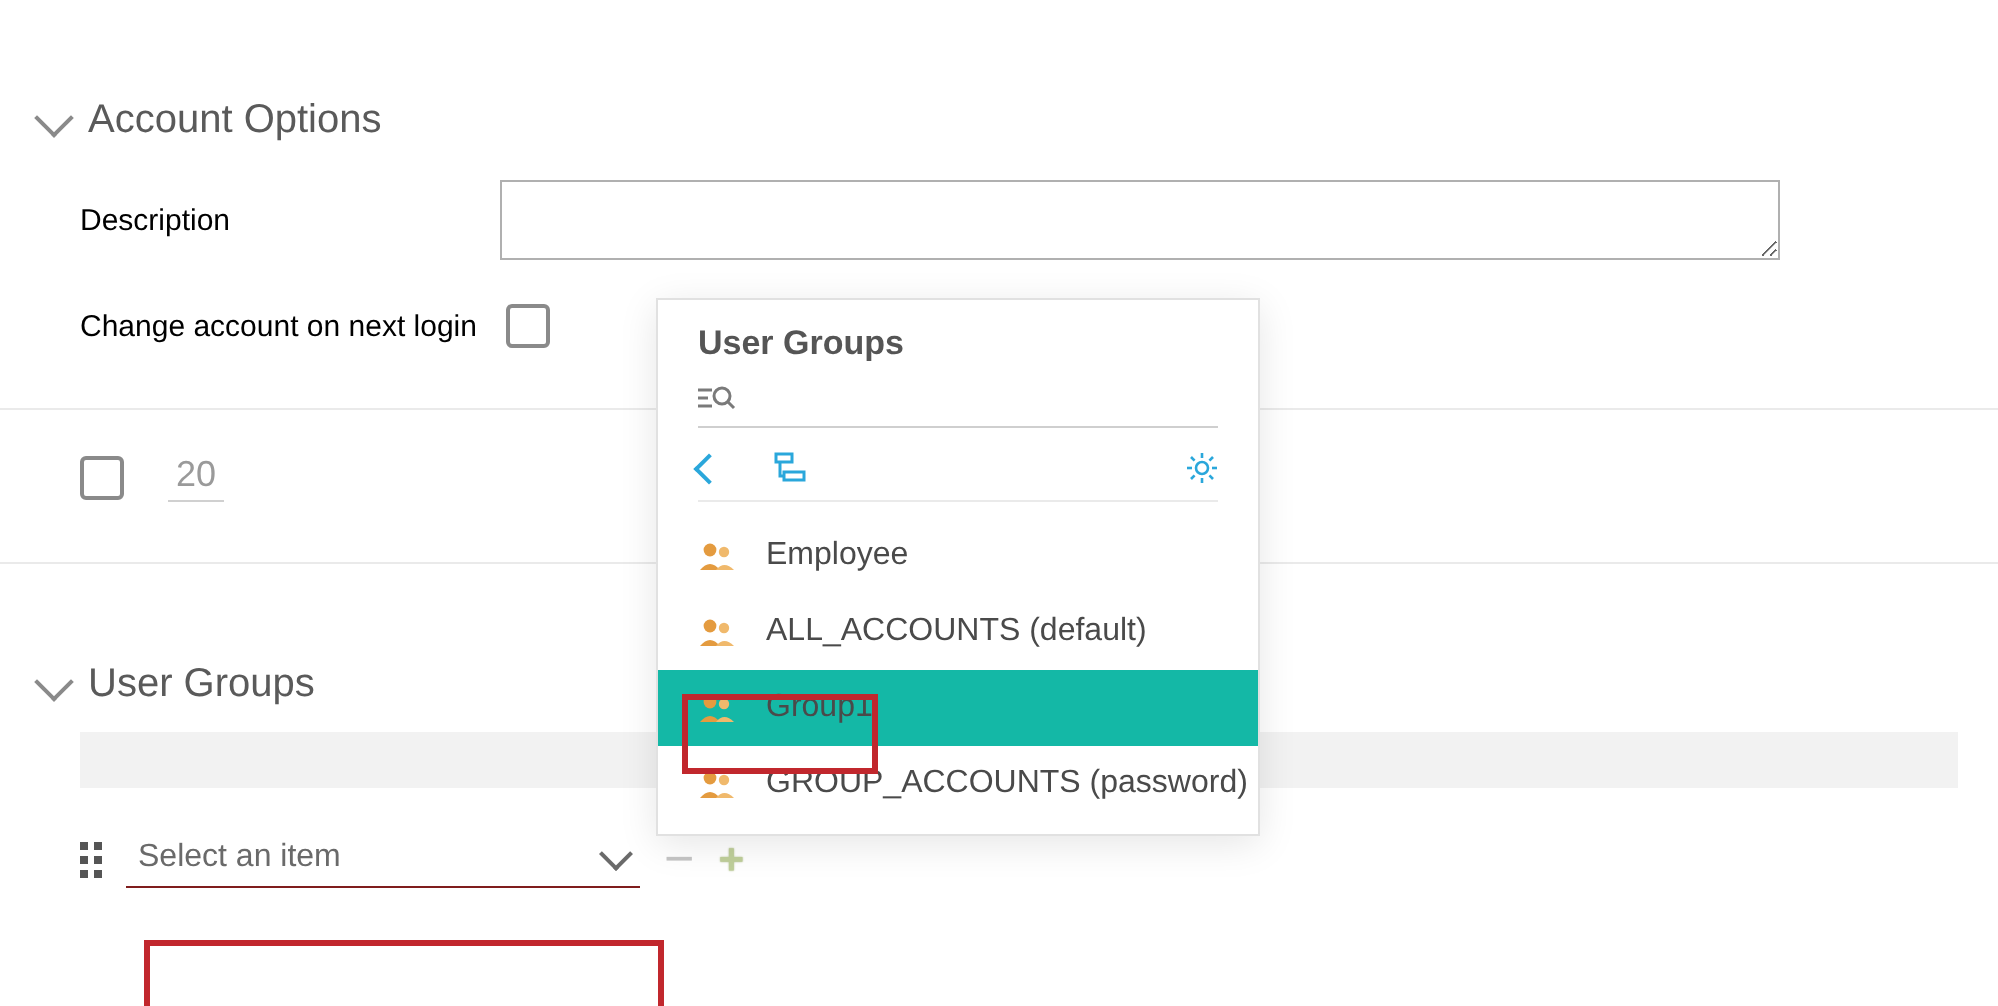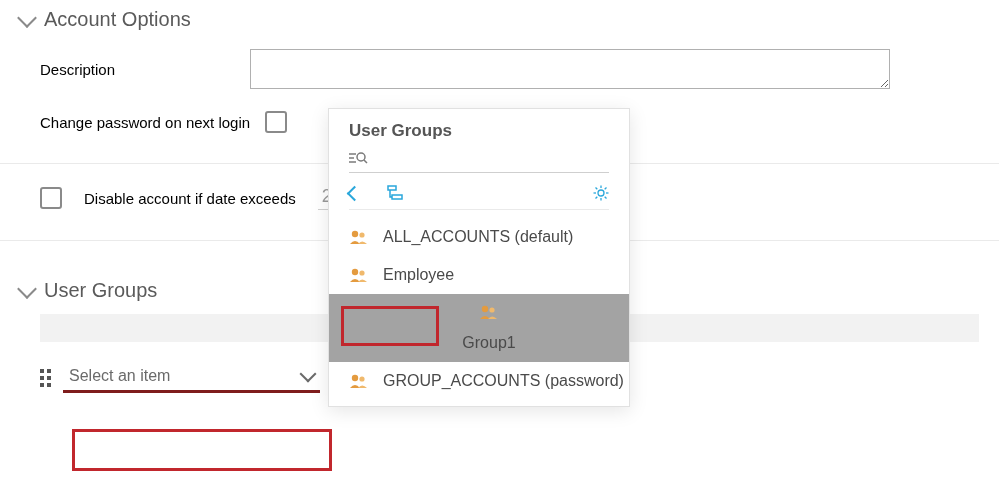--- a/index.html
+++ b/index.html
@@ -20,20 +20,21 @@
   }
 
   
   .section-header {
     display: flex;
     align-items: center;
     gap: 10px;
     padding: 8px 16px 6px 20px;
     font-size: 20px;
     color: #5a5a5a;
+    margin-top: 41px;
   }
   .chevron-down {
     width: 12px;
     height: 12px;
     border-left: 2px solid #8a8a8a;
     border-bottom: 2px solid #8a8a8a;
     transform: rotate(-45deg);
     display: inline-block;
     margin-top: -4px;
   }
@@ -123,21 +124,21 @@
   .drag-handle span {
     width: 4px; height: 4px; background: #555;
   }
 
   .select-box {
     display: flex;
     align-items: center;
     justify-content: space-between;
     width: 245px;
     height: 28px;
-    border-bottom: 3px solid #7f1d1d;
+    border-bottom: 1px solid #7f1d1d;
     padding: 0 6px;
     color: #6a6a6a;
     font-size: 16px;
   }
   .select-caret {
     width: 10px;
     height: 10px;
     border-left: 2px solid #6a6a6a;
     border-bottom: 2px solid #6a6a6a;
     transform: rotate(-45deg);
@@ -211,52 +212,51 @@
 
   .popup-list { margin-top: 6px; }
   .popup-item {
     display: flex;
     align-items: center;
     gap: 14px;
     padding: 10px 0 10px 20px;
     font-size: 16px;
     color: #4a4a4a;
   }
-  .popup-item.highlight { background: #a3a3a3; flex-direction: column; }
+  .popup-item.highlight { background: #14b8a6; }
   .group-icon svg { display: block; }
 </style>
 </head>
 <body>
 
 <div class="page">
 
   <div id="sec-account-options">
     <div class="section-header">
       <span class="chevron-down"></span>
       <span>Account Options</span>
     </div>
 
     <div class="row row-desc">
       <span class="field-label">Description</span>
       <textarea class="textarea" value="" style=""></textarea>
     </div>
 
     <div class="row row-pwd">
-      <span class="field-label">Change password on next login</span>
+      <span class="field-label">Change account on next login</span>
       <span class="cb"></span>
     </div>
   </div>
 
   <hr class="section-divider">
 
   <div id="sec-disable-policy">
 
     <div class="row row-disable">
       <span class="cb"></span>
-      <span class="field-label">Disable account if date exceeds</span>
       <span class="year-val">20</span>
     </div>
   </div>
 
   <hr class="section-divider">
 
   <div id="sec-user-groups">
     <div class="section-header">
       <span class="chevron-down"></span>
       <span>User Groups</span>
@@ -330,32 +330,32 @@
     <div class="popup-list" id="popup-list">
         <div class="popup-item">
           <span class="group-icon">
             <svg width="20" height="16" viewBox="0 0 20 16">
               <circle cx="6" cy="5" r="3.2" fill="#e49b3f"></circle>
               <circle cx="13" cy="6" r="2.6" fill="#f0b96c"></circle>
               <path d="M1 15 q5 -6 10 0 Z" fill="#e49b3f"></path>
               <path d="M9 15 q4 -5 9 0 Z" fill="#f0b96c"></path>
             </svg>
           </span>
-          <span>ALL_ACCOUNTS (default)</span>
+          <span>Employee</span>
         </div>
         <div class="popup-item">
           <span class="group-icon">
             <svg width="20" height="16" viewBox="0 0 20 16">
               <circle cx="6" cy="5" r="3.2" fill="#e49b3f"></circle>
               <circle cx="13" cy="6" r="2.6" fill="#f0b96c"></circle>
               <path d="M1 15 q5 -6 10 0 Z" fill="#e49b3f"></path>
               <path d="M9 15 q4 -5 9 0 Z" fill="#f0b96c"></path>
             </svg>
           </span>
-          <span>Employee</span>
+          <span>ALL_ACCOUNTS (default)</span>
         </div>
         <div class="popup-item highlight">
           <span class="group-icon">
             <svg width="20" height="16" viewBox="0 0 20 16">
               <circle cx="6" cy="5" r="3.2" fill="#e49b3f"></circle>
               <circle cx="13" cy="6" r="2.6" fill="#f0b96c"></circle>
               <path d="M1 15 q5 -6 10 0 Z" fill="#e49b3f"></path>
               <path d="M9 15 q4 -5 9 0 Z" fill="#f0b96c"></path>
             </svg>
           </span>

